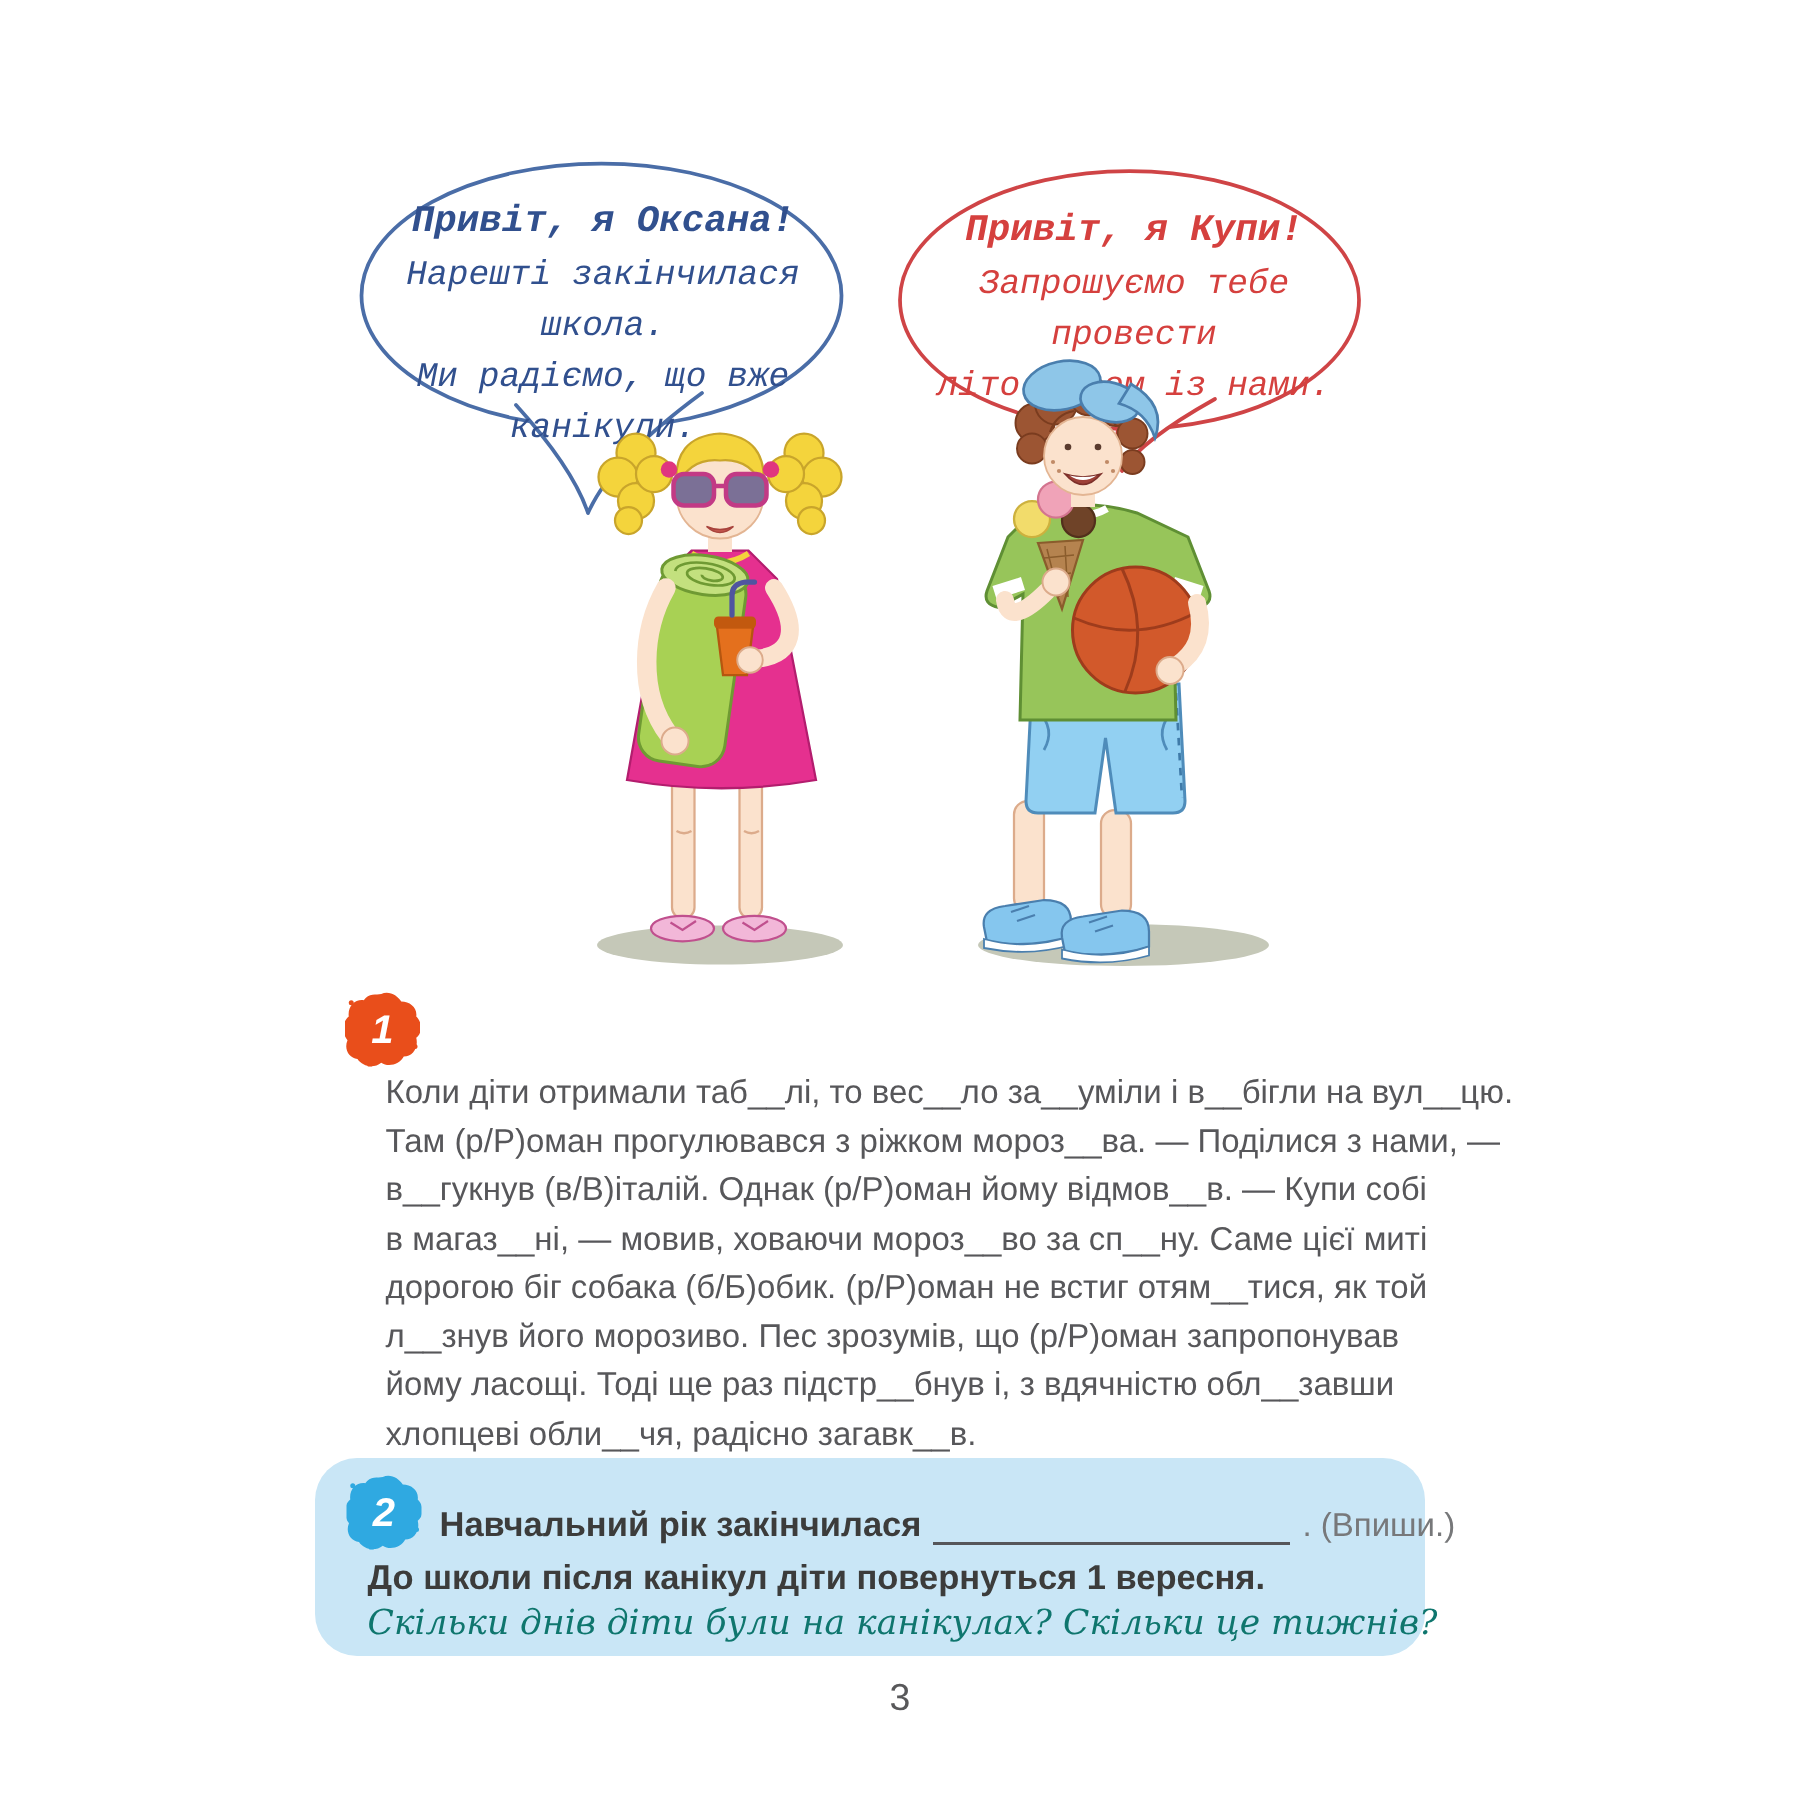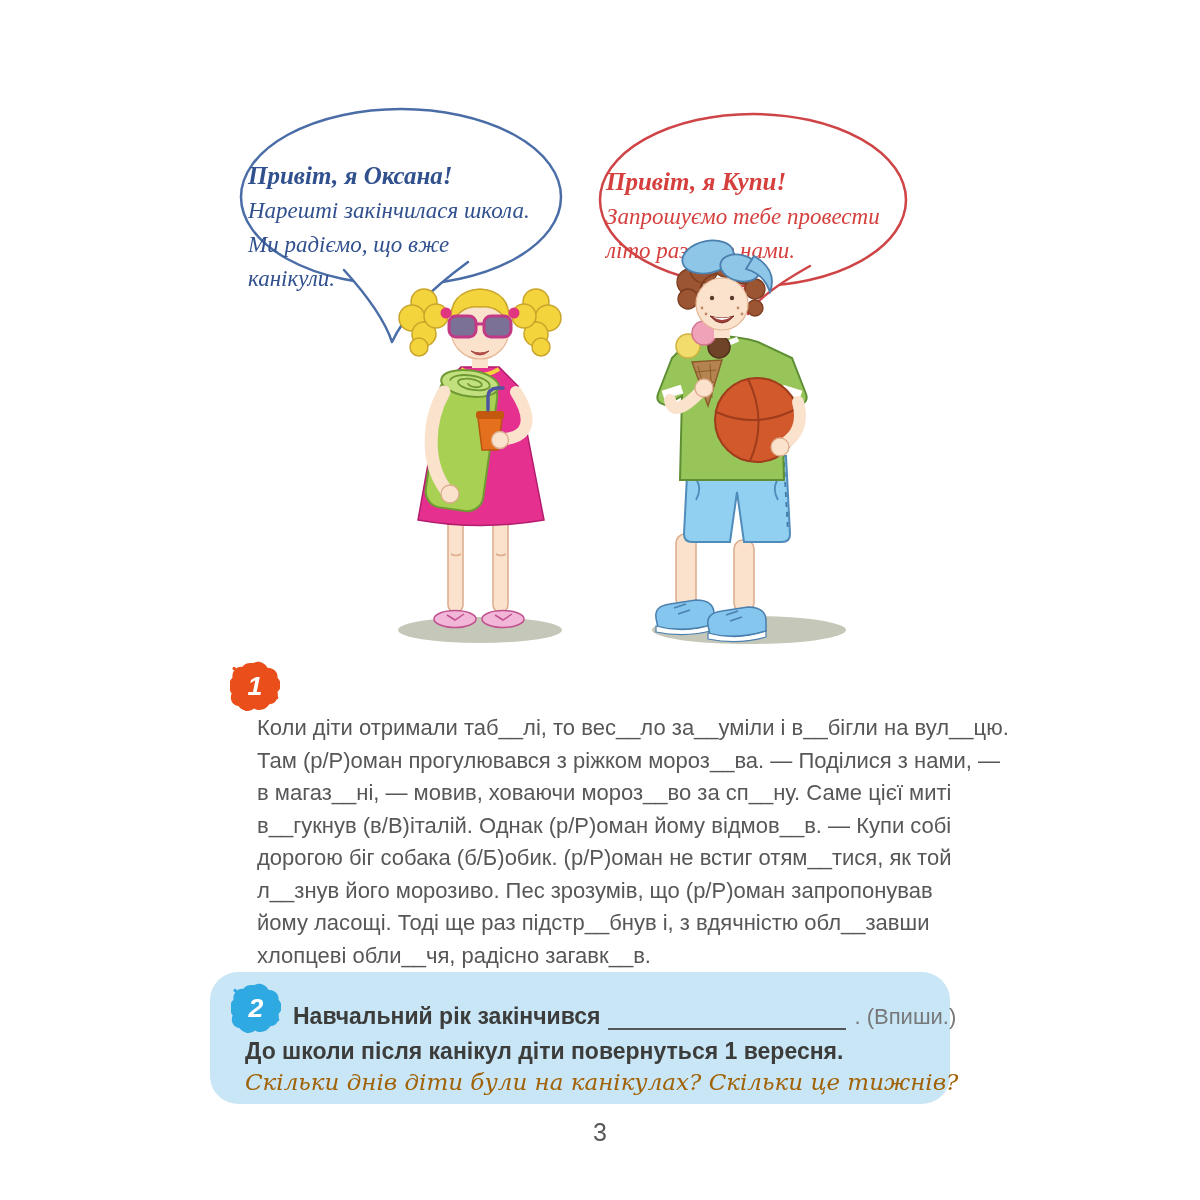--- a/index.html
+++ b/index.html
@@ -3,23 +3,23 @@
 <meta charset="utf-8">
 <style>
   html,body{margin:0;padding:0;}
   .page{
     position:relative; width:1200px; height:1200px; background:#ffffff;
     font-family:"Liberation Sans", sans-serif; overflow:hidden;
   }
   
   .bubble-svg{position:absolute;}
   .bubble-text{
-    position:absolute; 
-    font-family:Liberation Serif, serif; font-style:italic;
-    font-size:23px; line-height:34px;margin-top:28px;
+    position:absolute; text-align:center;
+    font-family:Liberation Mono, monospace; font-style:italic;
+    font-size:23px; line-height:34px;
   }
   .bubble-text .b-title{font-weight:bold; font-size:25px; line-height:36px; display:block;}
   .bubble-oksana-text{left:248px; top:130px; width:308px; color:#31508e;}
   .bubble-milos-text{left:606px; top:136px; width:300px; color:#d5403e;}
 
   
   .girl-svg{position:absolute; left:378px; top:270px; width:205px; height:400px;}
   .boy-svg{position:absolute; left:634px; top:228px; width:240px; height:440px;}
 
   
@@ -49,21 +49,21 @@
   .ex2-blank{
     display:inline-block; width:238px; border-bottom:2px solid #55565a;
     height:22px; margin:0 8px;
   }
   .ex2-suffix{color:#77787a; font-size:22px;}
   .ex2-line2{
     position:absolute; left:245px; top:1038px; font-size:23px; font-weight:bold; color:#3c3c3b;
   }
   .ex2-line3{
     position:absolute; left:245px; top:1069px; font-size:23px; font-style:italic;
-    font-family:"DejaVu Serif", serif; color:#a16207;
+    font-family:"DejaVu Serif", serif; color:#0f766e;
   }
 
   .page-number{
     position:absolute; left:0; top:1118px; width:1200px; text-align:center;
     font-size:25px; color:#58585a;
   }
 </style>
 </head>
 <body>
 
@@ -230,40 +230,40 @@
       <path d="M29,2 C35,-1 42,3 45,8 C52,8 58,13 57,20 C62,25 62,33 57,37 C59,45 54,52 47,52 C44,58 35,61 29,57 C23,62 14,60 10,54 C3,53 -1,46 2,39 C-3,33 -2,24 3,20 C2,12 8,6 15,7 C19,1 25,3 29,2 Z"></path>
       <circle cx="5" cy="9" r="2"></circle>
         <circle cx="56" cy="44" r="2"></circle>
         <circle cx="20" cy="59" r="2"></circle>
     </g>
     <text x="30" y="41" text-anchor="middle">1</text>
   </svg>
   <div class="ex1-text">
     <div>Коли діти отримали таб__лі, то вес__ло за__уміли і в__бігли на вул__цю.</div>
     <div>Там (р/Р)оман прогулювався з ріжком мороз__ва. — Поділися з нами, —</div>
+    <div>в__гукнув (в/В)італій. Однак (р/Р)оман йому відмов__в. — Купи собі</div>
     <div>в магаз__ні, — мовив, ховаючи мороз__во за сп__ну. Саме цієї миті</div>
-    <div>в__гукнув (в/В)італій. Однак (р/Р)оман йому відмов__в. — Купи собі</div>
     <div>дорогою біг собака (б/Б)обик. (р/Р)оман не встиг отям__тися, як той</div>
     <div>л__знув його морозиво. Пес зрозумів, що (р/Р)оман запропонував</div>
     <div>йому ласощі. Тоді ще раз підстр__бнув і, з вдячністю обл__завши</div>
     <div>хлопцеві обли__чя, радісно загавк__в.</div>
   </div>
 
   <div class="panel"></div>
   <svg class="badge badge-2" viewBox="0 0 60 60">
     <g fill="#2fa9e1">
       <path d="M29,2 C35,-1 42,3 45,8 C52,8 58,13 57,20 C62,25 62,33 57,37 C59,45 54,52 47,52 C44,58 35,61 29,57 C23,62 14,60 10,54 C3,53 -1,46 2,39 C-3,33 -2,24 3,20 C2,12 8,6 15,7 C19,1 25,3 29,2 Z"></path>
       <circle cx="5" cy="9" r="2"></circle>
         <circle cx="56" cy="44" r="2"></circle>
         <circle cx="20" cy="59" r="2"></circle>
     </g>
     <text x="30" y="41" text-anchor="middle">2</text>
   </svg>
   <div class="ex2-line1">
-    <span class="bold">Навчальний рік закінчився</span>
+    <span class="bold">Навчальний рік закінчилася</span>
     <span class="ex2-blank"></span>
     <span class="ex2-suffix">. (Впиши.)</span>
   </div>
   <div class="ex2-line2">До школи після канікул діти повернуться 1 вересня.</div>
   <div class="ex2-line3">Скільки днів діти були на канікулах? Скільки це тижнів?</div>
 
   <div class="page-number">3</div>
 </div>
 
 </body></html>

